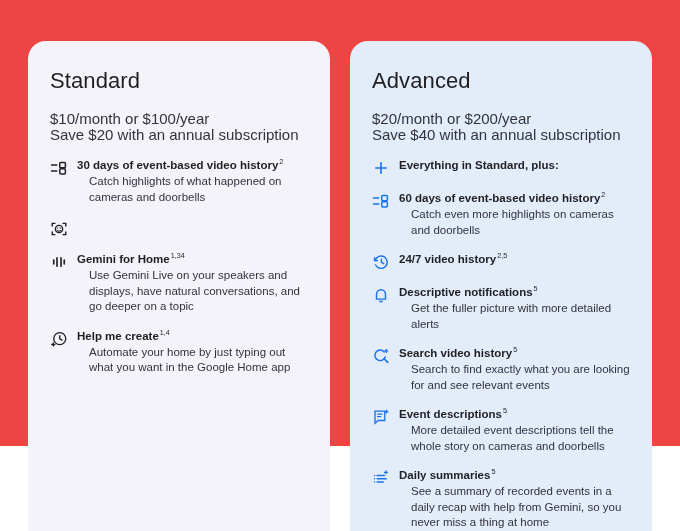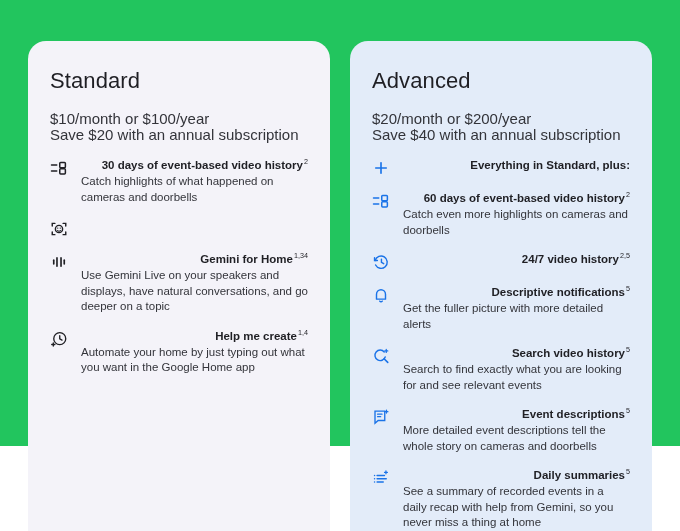--- a/index.html
+++ b/index.html
@@ -10,21 +10,21 @@
   body {
     width: 680px;
     height: 531px;
     font-family: "Liberation Sans", sans-serif;
     -webkit-font-smoothing: antialiased;
   }
   .page {
     position: relative;
     width: 680px;
     height: 446px;
-    background: #22c55e;
+    background: #ef4444;
     box-sizing: border-box;
   }
   .cards {
     position: absolute;
     left: 28px;
     top: 41px;
     width: 624px;
     display: flex;
     gap: 20px;
   }
@@ -84,34 +84,33 @@
   .feature-body {
     flex: 1 1 auto;
     min-width: 0;
   }
   .feature-title {
     font-size: 11.5px;
     line-height: 15px;
     font-weight: bold;
     color: #1f1f24;
     margin: 0;
-    text-align: right;
   }
   .feature-title .sup {
     font-size: 7.2px;
     vertical-align: super;
     font-weight: normal;
     line-height: 0;
     margin-left: 1px;
   }
   .feature-desc {
     font-size: 11.5px;
     line-height: 15.5px;
     color: #33343a;
-    margin: 1px 0 0 4px;
+    margin: 1px 0 0 12px;
   }
   .feature-desc .sup {
     font-size: 7.2px;
     vertical-align: super;
     line-height: 0;
     margin-left: 1px;
   }
   .feature--header .feature-title {
     margin-top: 0;
   }

